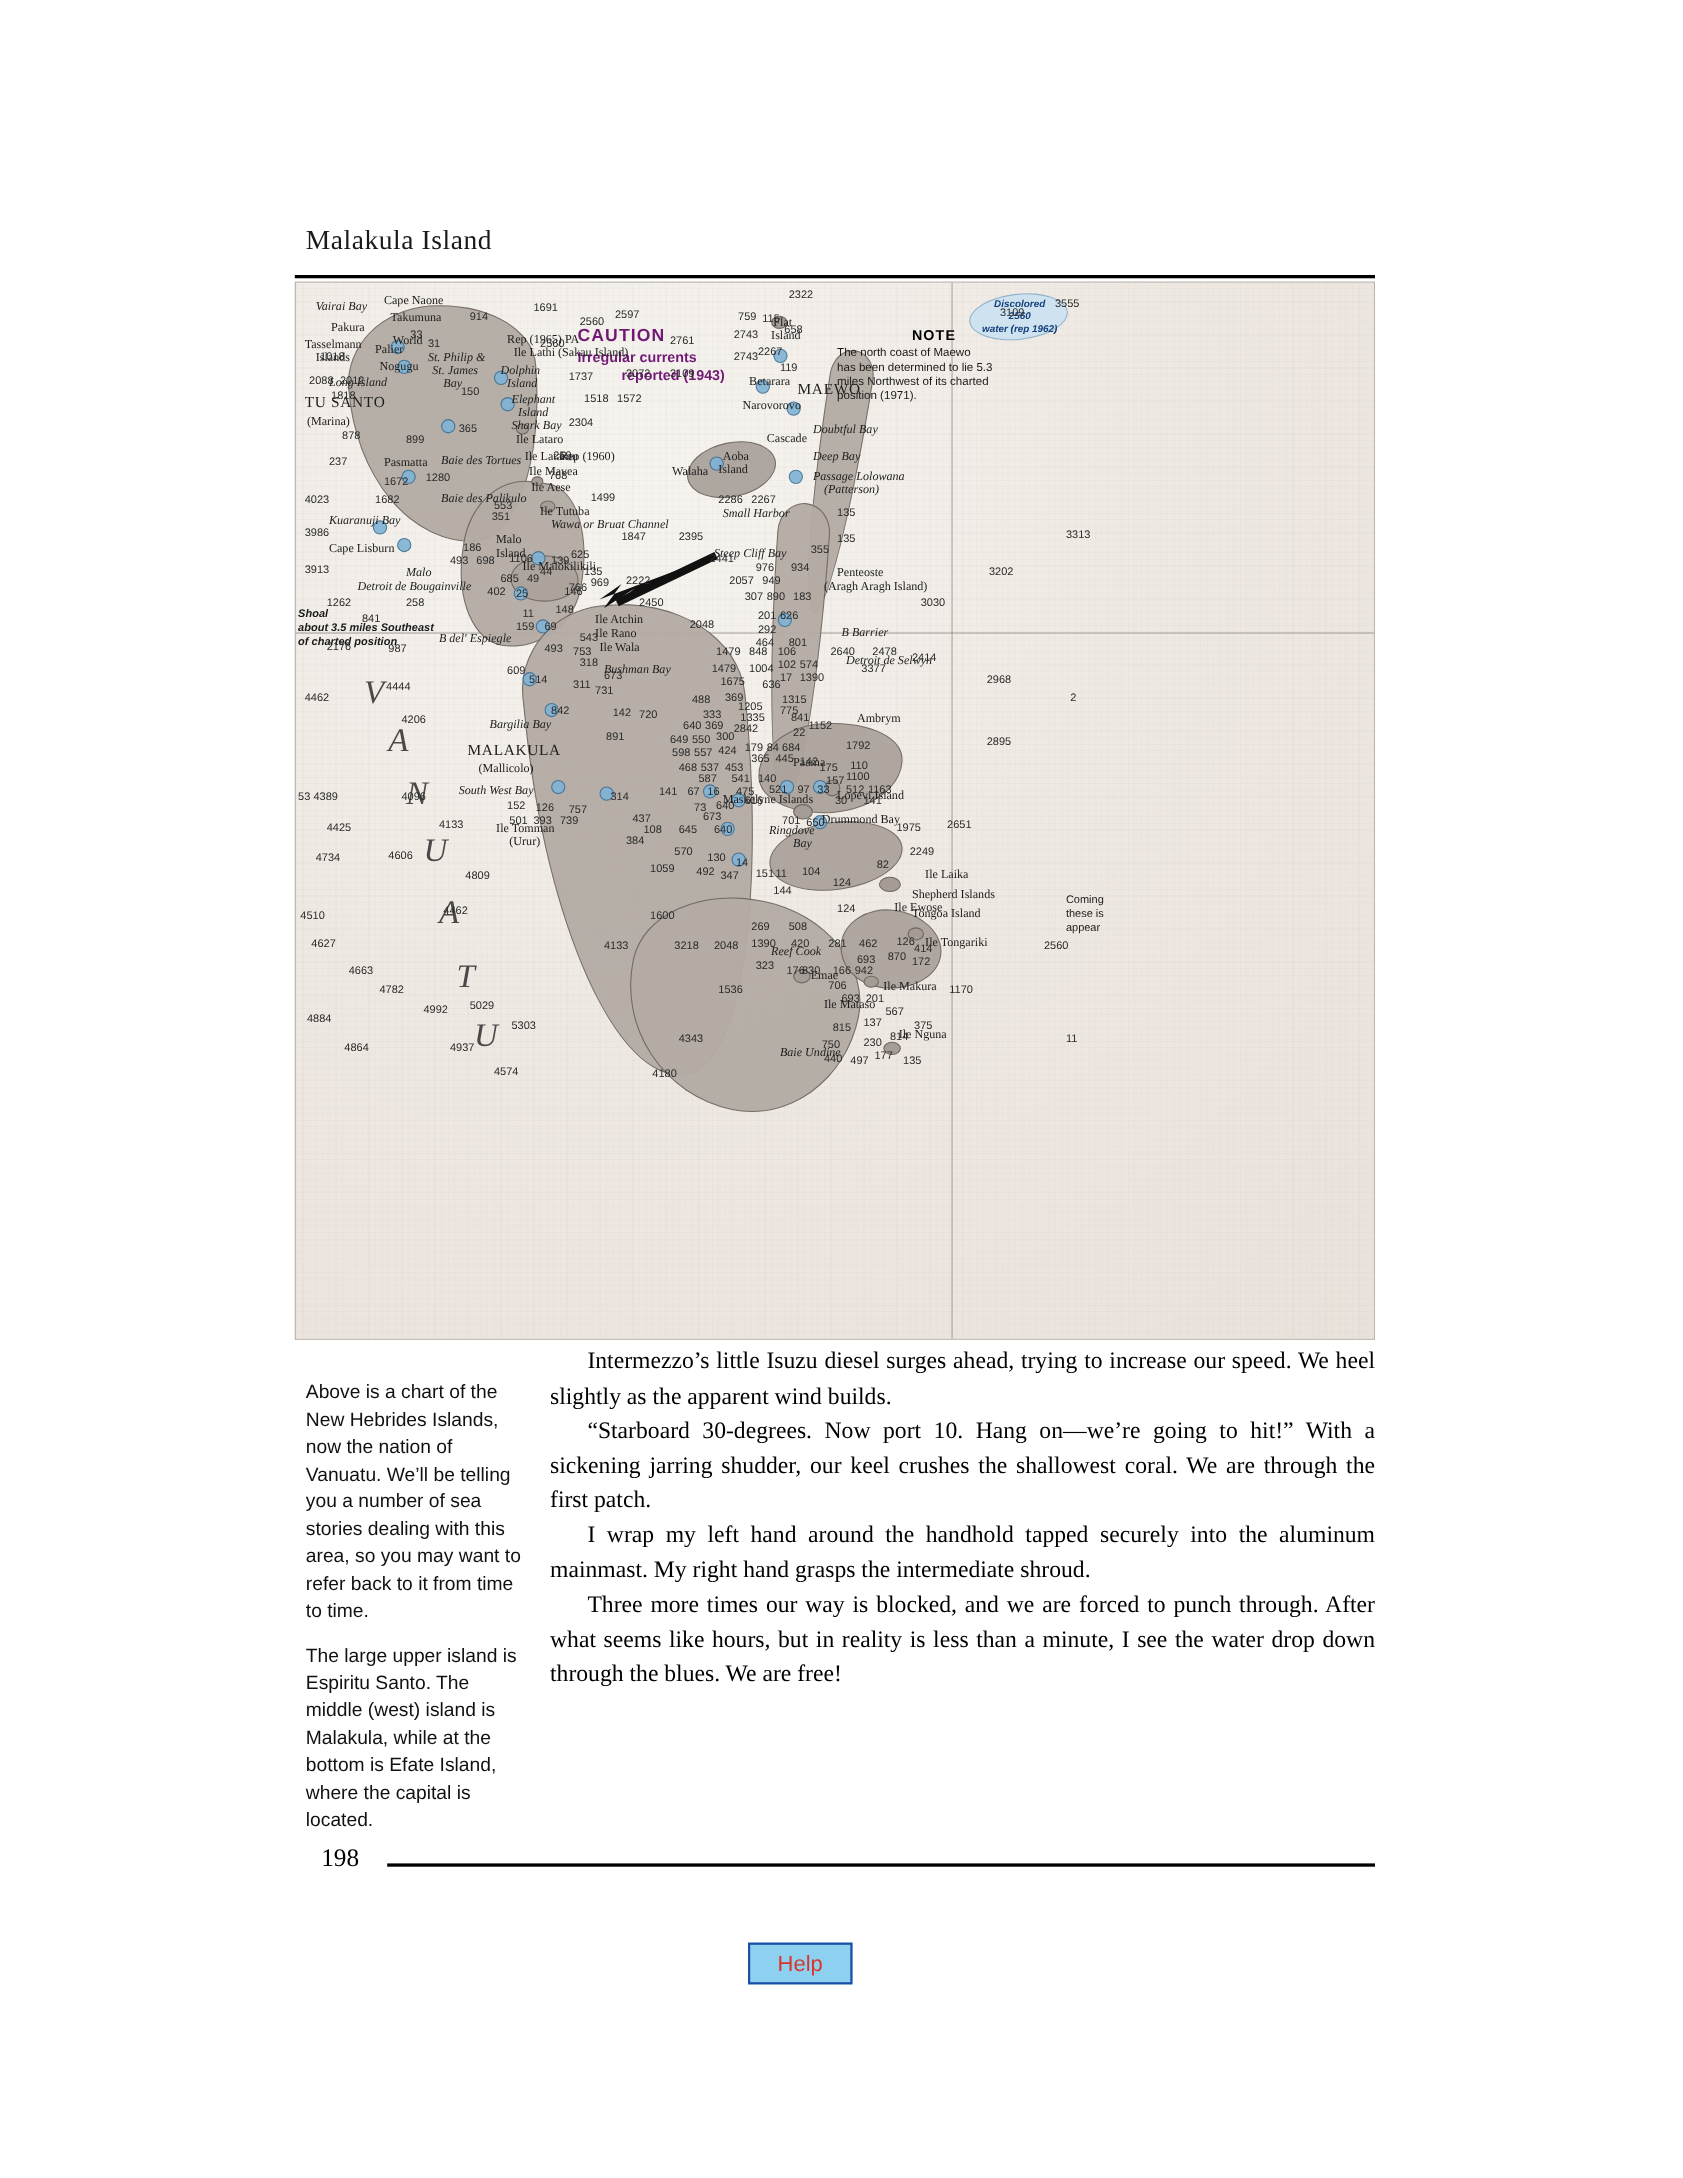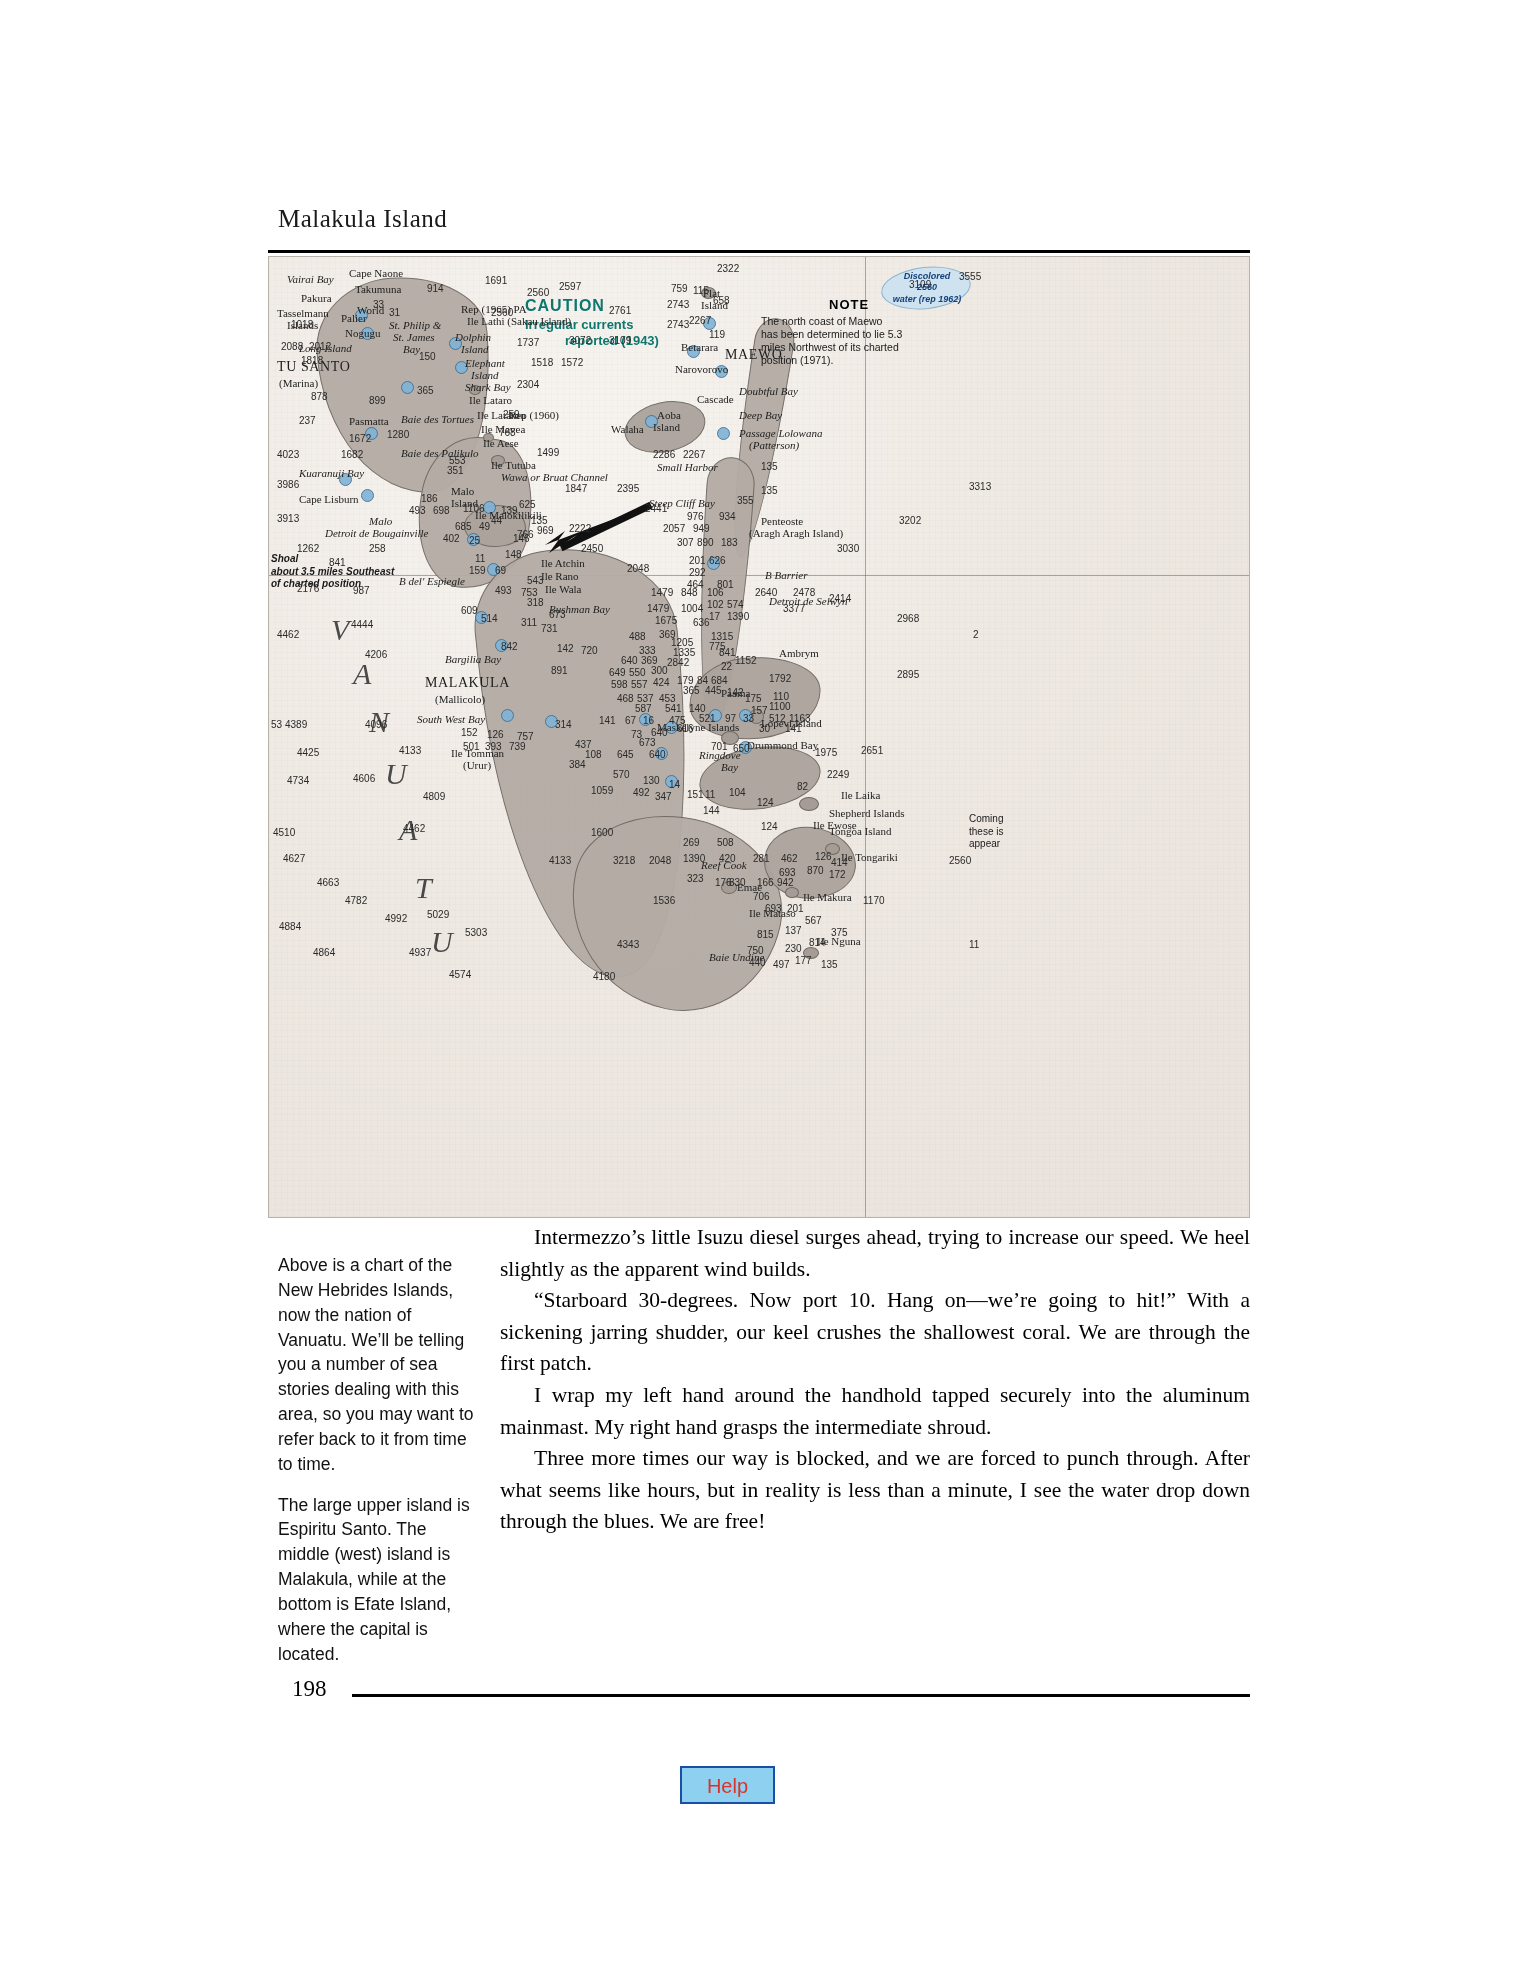--- a/index.html
+++ b/index.html
@@ -188,21 +188,21 @@
   .vanuatu-letter {
     position: absolute;
     font-family: "Liberation Serif", serif;
     font-size: 30px;
     font-style: italic;
     color: #2e2e2e;
     opacity: .85;
   }
   .caution {
     position: absolute;
-    color: #0f766e;
+    color: #701a75;
     font-family: "Liberation Sans", sans-serif;
     font-weight: bold;
     white-space: nowrap;
   }
   .caution.title { font-size: 16px; letter-spacing: 1px; }
   .caution.sub { font-size: 13px; font-weight: bold; }
   .note-box {
     position: absolute;
     font-family: "Liberation Sans", sans-serif;
     font-size: 10.5px;

